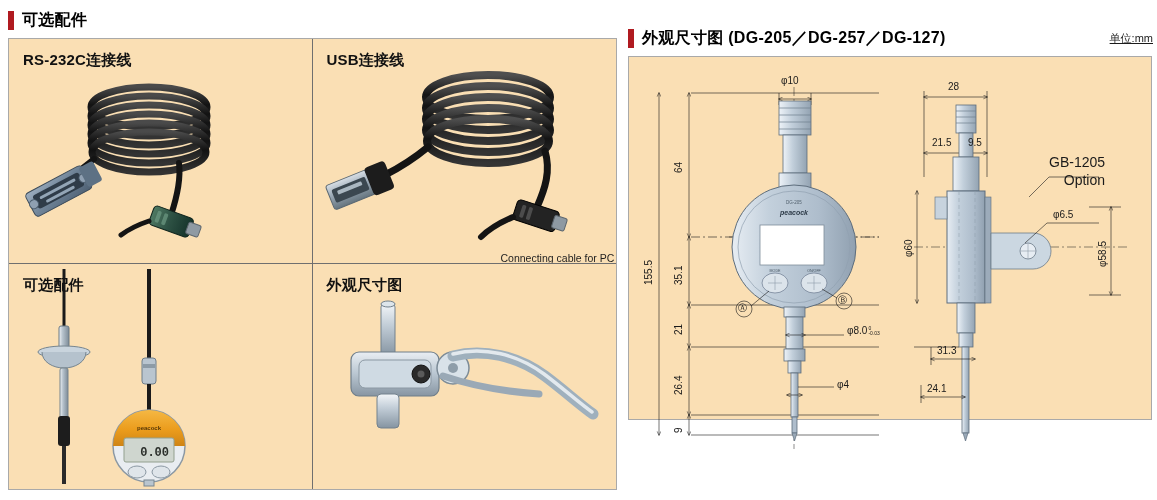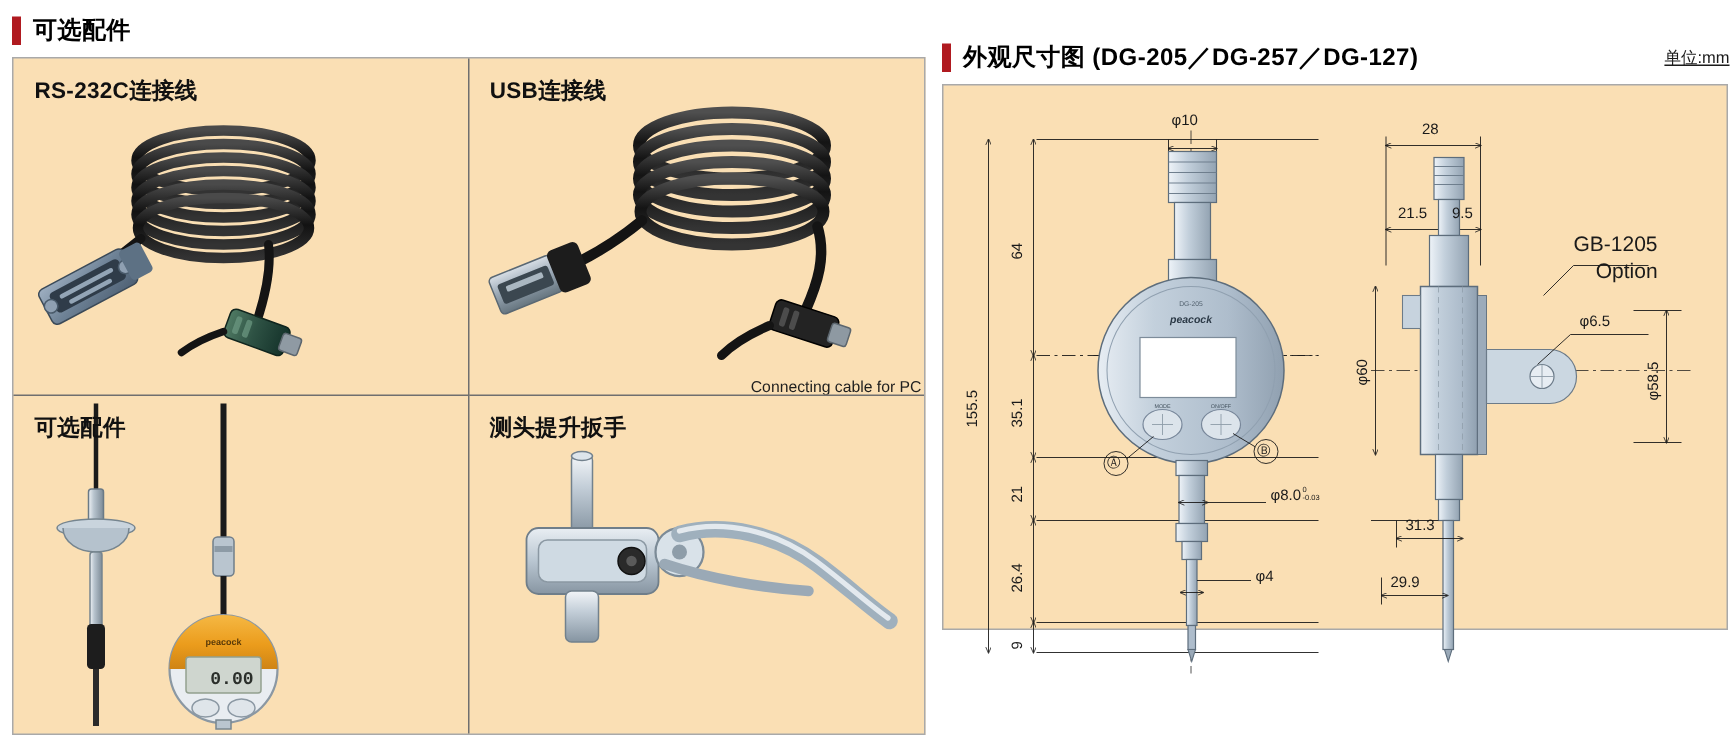--- a/index.html
+++ b/index.html
@@ -211,21 +211,21 @@
             <text x="140" y="166" font-family="'Liberation Sans',sans-serif" font-size="6" font-weight="bold" fill="#5a3a08" text-anchor="middle">peacock</text>
             <ellipse cx="128" cy="208" rx="9" ry="6" fill="#dfe5ea" stroke="#8b98a3"></ellipse>
             <ellipse cx="152" cy="208" rx="9" ry="6" fill="#dfe5ea" stroke="#8b98a3"></ellipse>
 
             <rect x="135" y="216" width="10" height="6" fill="#b9c5cf" stroke="#78868f"></rect>
           </g>
         </svg>
       </div>
 
       <div class="cell">
-        <div class="cell-title">测头提升扳手</div>
+        <div class="cell-title">外观尺寸图</div>
 
         <svg width="304" height="226" viewBox="0 0 304 226" style="position:absolute;left:0;top:0;">
           <defs>
             <linearGradient id="lev" x1="0" y1="0" x2="0" y2="1">
               <stop offset="0%" stop-color="#f2f5f8"></stop>
                 <stop offset="40%" stop-color="#c3ced8"></stop>
                 <stop offset="100%" stop-color="#8594a1"></stop>
             </linearGradient>
             <linearGradient id="clampg" x1="0" y1="0" x2="0" y2="1">
               <stop offset="0%" stop-color="#e9eef3"></stop>
@@ -442,21 +442,21 @@
       <div class="dim" style="left:109px; top:245px; font-size:9px;">Ⓐ</div>
       <div class="dim" style="left:209px; top:237px; font-size:9px;">Ⓑ</div>
 
       <div class="dim" style="left:319px; top:24px;">28</div>
       <div class="dim" style="left:303px; top:80px;">21.5</div>
       <div class="dim" style="left:339px; top:80px;">9.5</div>
       <div class="dim v" style="left:274px; top:200px; transform:rotate(-90deg);">φ60</div>
       <div class="dim v" style="left:468px; top:210px; transform:rotate(-90deg);">φ58.5</div>
       <div class="dim" style="left:424px; top:152px;">φ6.5</div>
       <div class="dim" style="left:308px; top:288px;">31.3</div>
-      <div class="dim" style="left:298px; top:326px;">29.9</div>
+      <div class="dim" style="left:298px; top:326px;">24.1</div>
 
       <div class="note" style="left:420px; top:96px; text-align:right; font-size:14px; line-height:1.3;">GB-1205
 Option</div>
 
     </div>
   </section>
 
 </div>
 
 </body></html>

